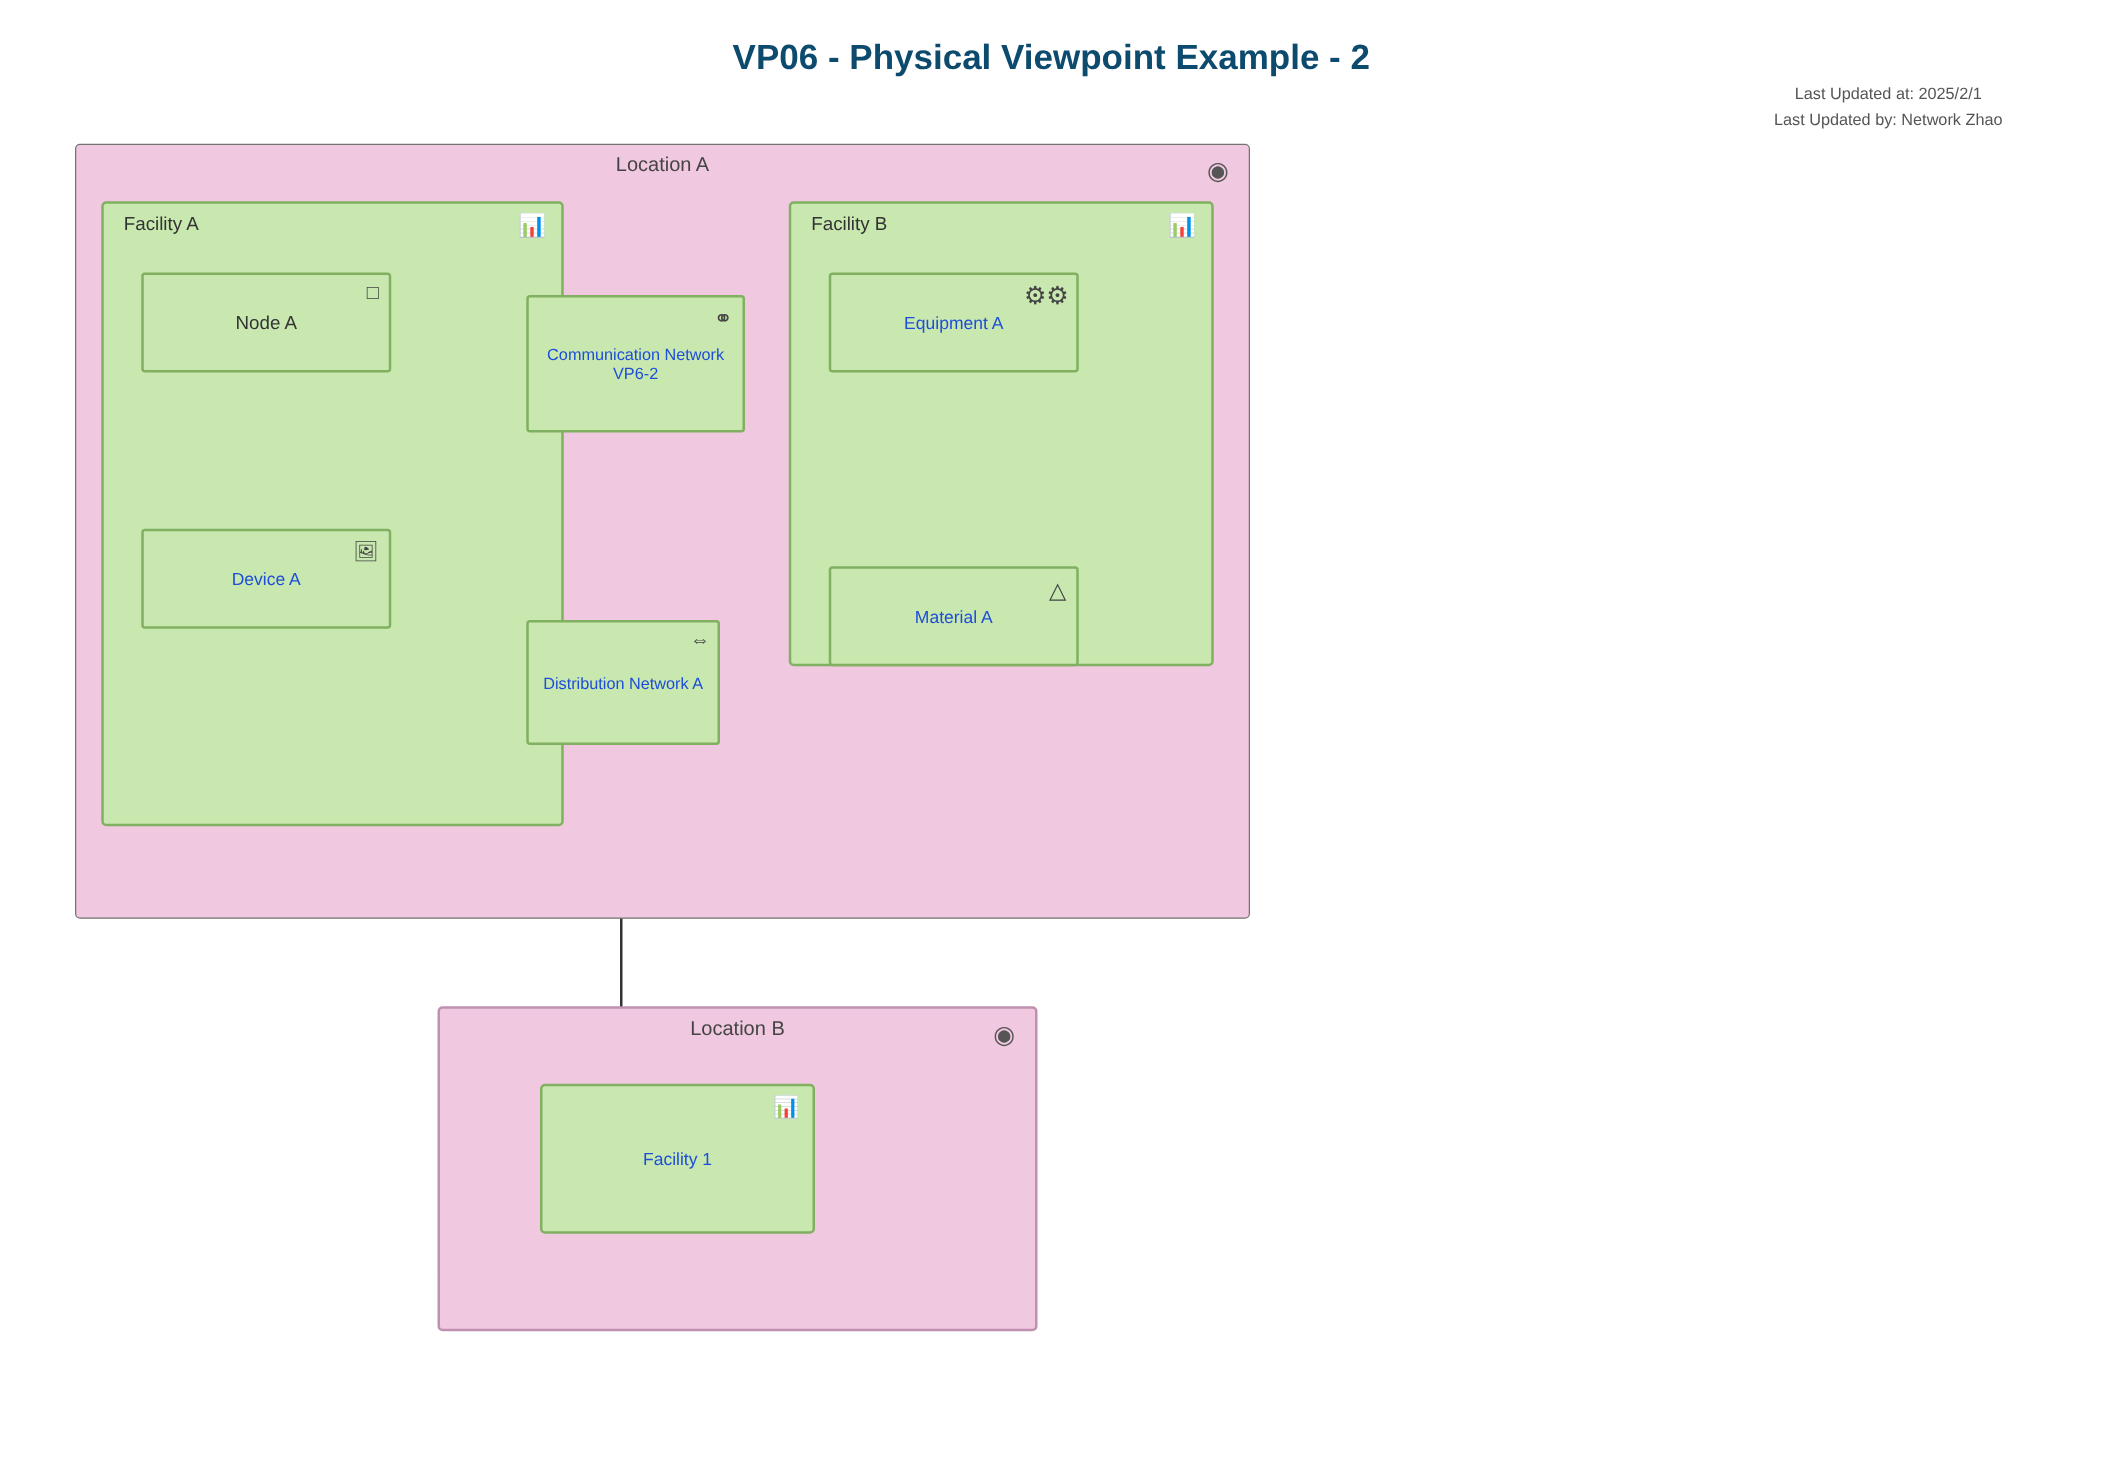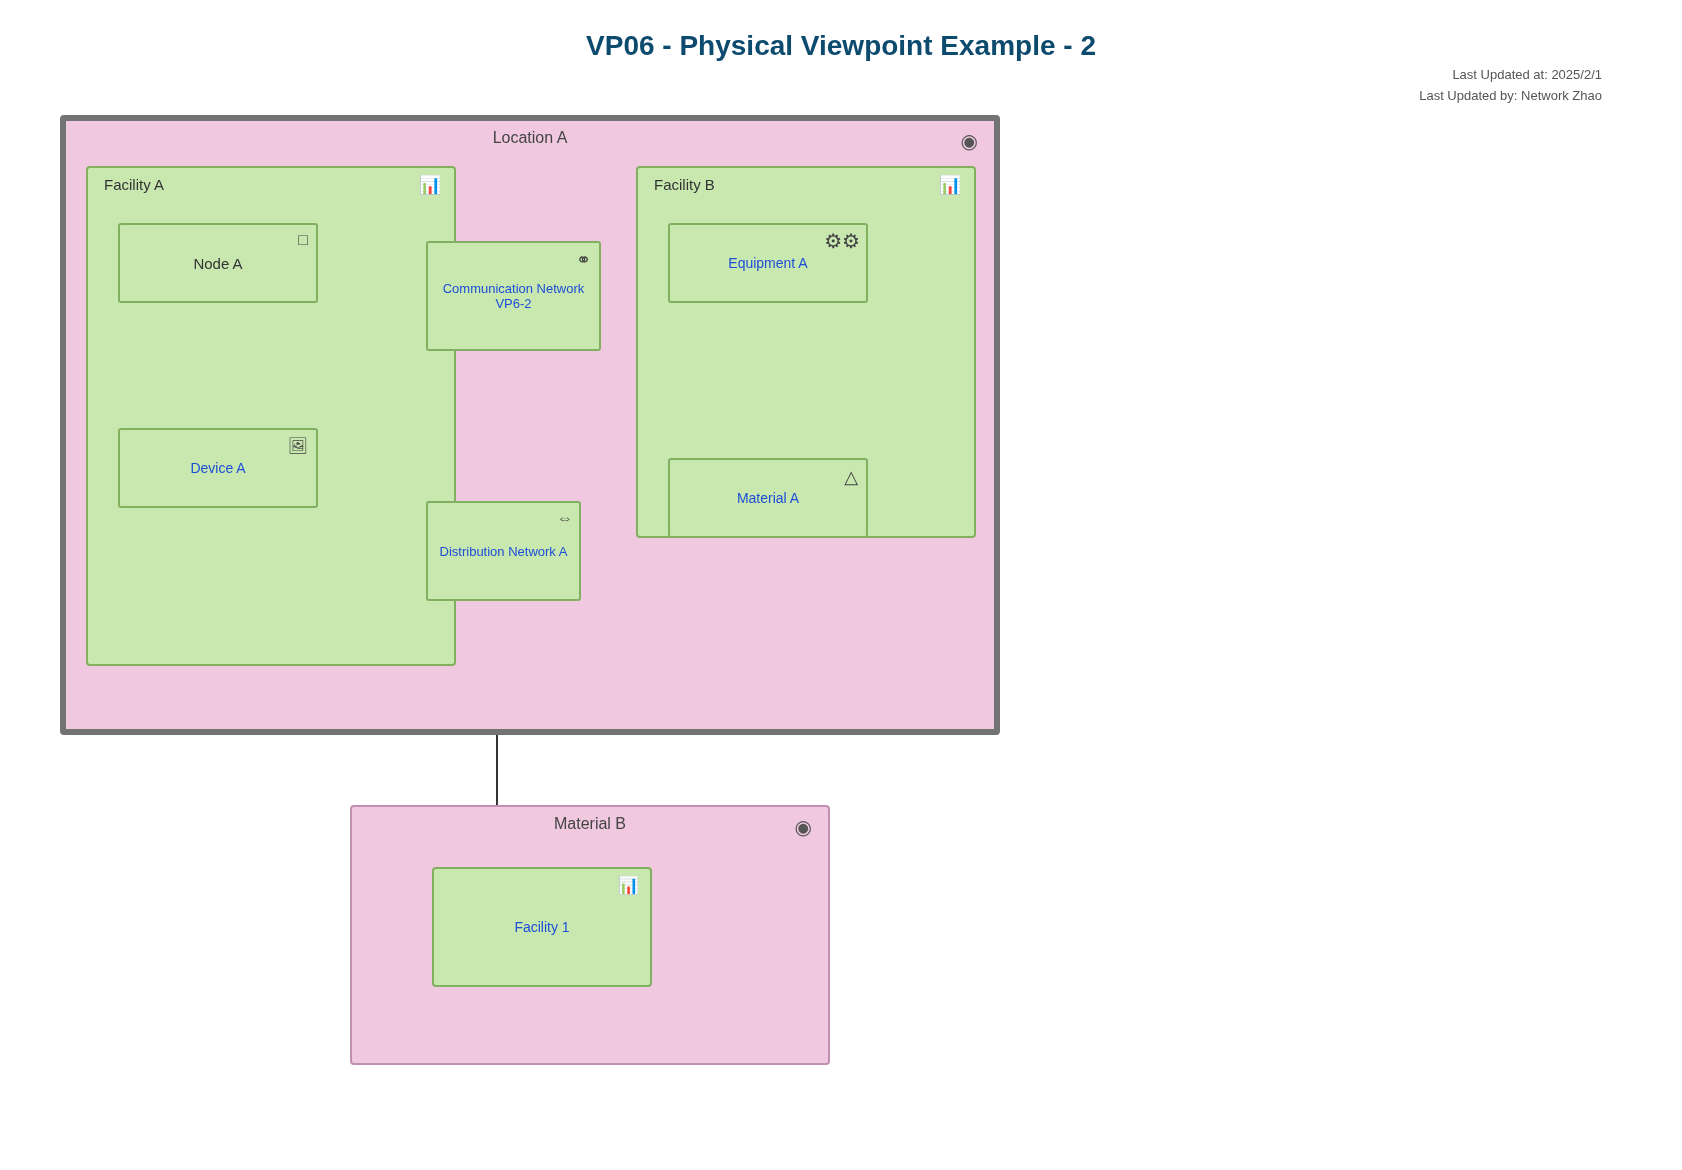--- a/index.html
+++ b/index.html
@@ -17,37 +17,37 @@
       font-size: 28px;
       font-weight: bold;
       padding: 30px 0 15px 0;
       color: #0c4a6e;
     }
 
     .meta-info {
       position: absolute;
       top: 65px;
       right: 80px;
-      text-align: right;
+      text-align: center;
       font-size: 13px;
       color: #555;
       line-height: 1.6;
     }
 
     .diagram-container {
       position: absolute;
       top: 115px;
       left: 60px;
       width: 980px;
     }
 
     
     .location-a {
       background: #f0c8e0;
-      border: 6px solid #737373;
+      border: 1px solid #737373;
       border-radius: 4px;
       position: relative;
       width: 940px;
       height: 620px;
       padding: 10px;
     }
 
     .location-label {
       position: absolute;
       top: 8px;
@@ -365,21 +365,21 @@
     </div>
 
     <div class="dist-network">
       <span class="element-text small-text">Distribution Network A</span>
       <span class="dist-icon">⇔</span>
     </div>
 
   </div>
 
   <div class="location-b">
-    <span class="location-label">Material B</span>
+    <span class="location-label">Location B</span>
     <span class="location-icon">◉</span>
 
     <div class="facility-1">
       <span class="element-text">Facility 1</span>
       <span style="position:absolute;top:6px;right:10px;font-size:17px;color:#444;">📊</span>
     </div>
   </div>
 
 </div>
 

